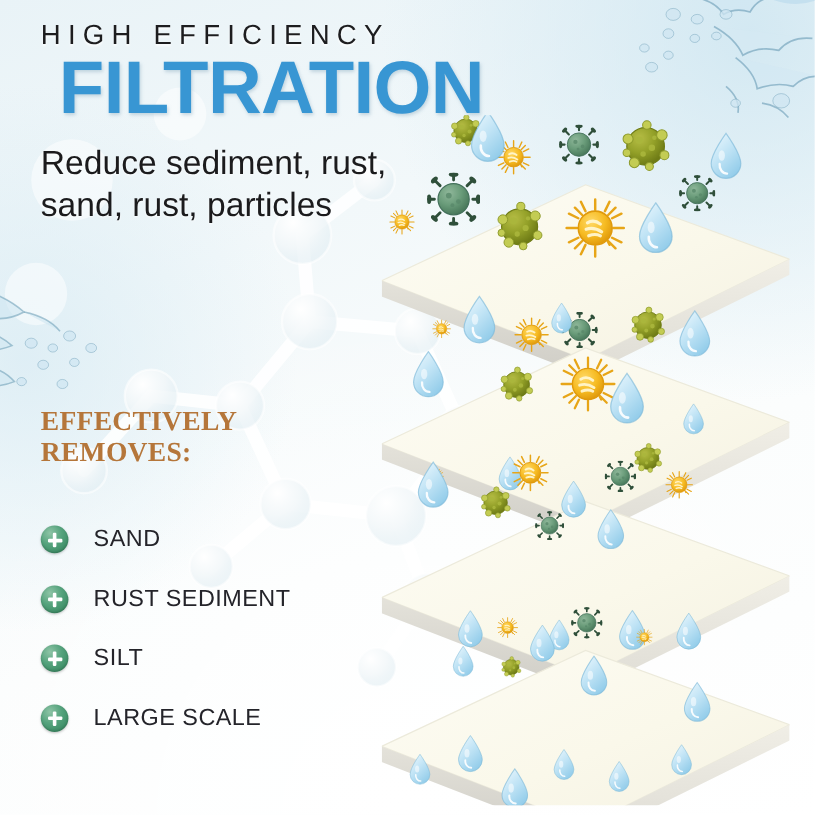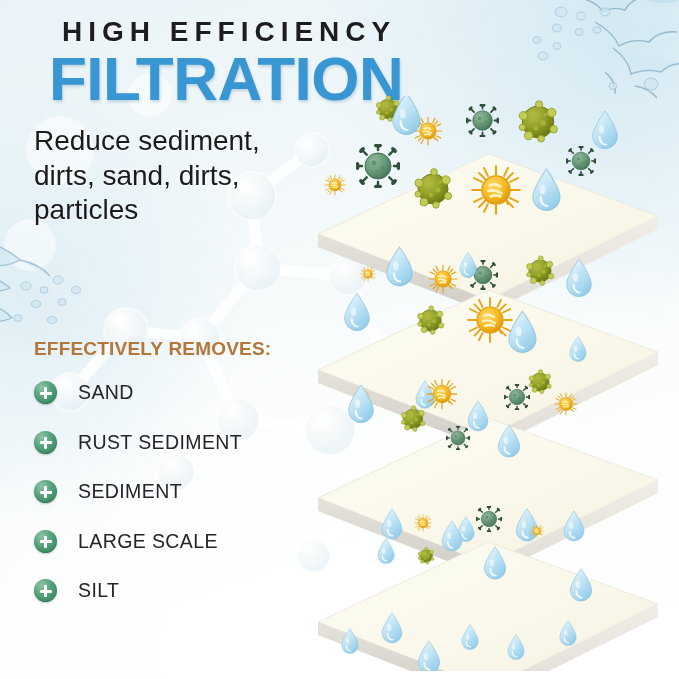--- a/index.html
+++ b/index.html
@@ -23,47 +23,47 @@
 
   
   .splash{position:absolute;pointer-events:none;}
   .splash-tr{right:-6px;top:-10px;width:200px;height:130px;}
   .splash-l{left:-34px;top:232px;width:170px;height:130px;}
   .splash svg{width:100%;height:100%;display:block;}
 
   
   .headline{position:absolute;left:34px;top:18px;width:400px;}
   .h-kicker{
-    font-size:28px;letter-spacing:6.0px;color:#1d1d1f;
-    font-weight:700;line-height:1;white-space:nowrap;
+    font-size:23px;letter-spacing:6.0px;color:#1d1d1f;
+    font-weight:400;line-height:1;white-space:nowrap;
     text-shadow:0 1px 2px rgba(255,255,255,.9);
-    margin-left:28px;
   }
   .h-main{
     margin-top:2px;
     font-size:62px;letter-spacing:-0.5px;line-height:1;
     color:#3896d3;font-weight:700;white-space:nowrap;
     text-shadow:1px 2px 3px rgba(110,150,175,.35);
     margin-left:15px;
   }
   .h-sub{
     margin-top:14px;font-size:28px;line-height:1.24;color:#1b1b1d;
     font-weight:400;max-width:290px;
     text-shadow:0 1px 2px rgba(255,255,255,.85);
   }
 
   
   .removes{position:absolute;left:34px;top:338px;width:270px;}
   .removes-title{
-    color:#b5763a;font-size:19px;font-weight:700;line-height:1.12;
+    color:#b5763a;font-size:23px;font-weight:700;line-height:1.12;
     letter-spacing:.2px;
+    font-family:Liberation Serif, serif;
   }
   .removes-list{margin:0;padding:0;list-style:none;margin-top:22px;}
   .removes-list li{
-    display:flex;align-items:flex-start;height:49.5px;
+    display:flex;align-items:flex-end;height:49.5px;
   }
   .bullet{
     flex:0 0 auto;width:23px;height:23px;border-radius:50%;
     background:radial-gradient(circle at 33% 27%, #8ec4a6 0%, #55a37d 42%, #2f8058 100%);
     box-shadow:0 1px 2px rgba(0,0,0,.22), inset 0 -1px 2px rgba(0,0,0,.18);
     position:relative;
   }
   .bullet::before,.bullet::after{
     content:"";position:absolute;background:#fff;border-radius:1px;
   }
@@ -170,45 +170,41 @@
         <ellipse cx="110" cy="58" rx="4.5" ry="3.8"></ellipse>
         <ellipse cx="52" cy="86" rx="4" ry="3.4"></ellipse>
         <ellipse cx="86" cy="88" rx="4.5" ry="3.8"></ellipse>
       </g>
     </svg>
   </div>
 
   <div class="headline">
     <div class="h-kicker">HIGH EFFICIENCY</div>
     <div class="h-main">FILTRATION</div>
-    <div class="h-sub">Reduce sediment, dirts, sand, dirts, particles</div>
+    <div class="h-sub">Reduce sediment, rust, sand, rust, particles</div>
   </div>
 
   <div class="removes">
     <div class="removes-title">EFFECTIVELY REMOVES:</div>
     <ul class="removes-list">
       <li>
         <span class="bullet"></span>
         <span class="lbl">SAND</span>
       </li>
       <li>
         <span class="bullet"></span>
         <span class="lbl">RUST SEDIMENT</span>
       </li>
       <li>
         <span class="bullet"></span>
-        <span class="lbl">SEDIMENT</span>
+        <span class="lbl">SILT</span>
       </li>
       <li>
         <span class="bullet"></span>
         <span class="lbl">LARGE SCALE</span>
-      </li>
-      <li>
-        <span class="bullet"></span>
-        <span class="lbl">SILT</span>
       </li>
     </ul>
   </div>
 
   <div class="stack">
     <svg viewBox="0 0 365 575" xmlns="http://www.w3.org/2000/svg">
       <defs>
 
         <linearGradient id="slabTop" x1="0" y1="0" x2="1" y2="1">
           <stop offset="0%" stop-color="#fdfcf4"></stop>

